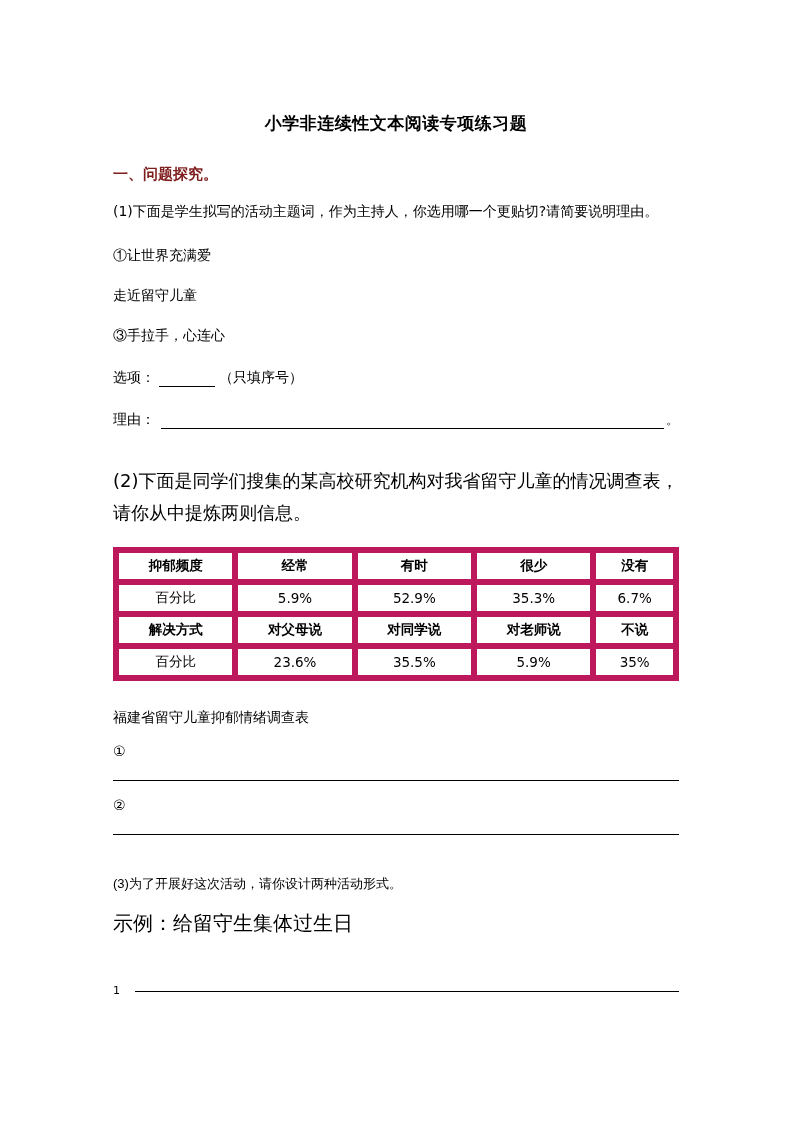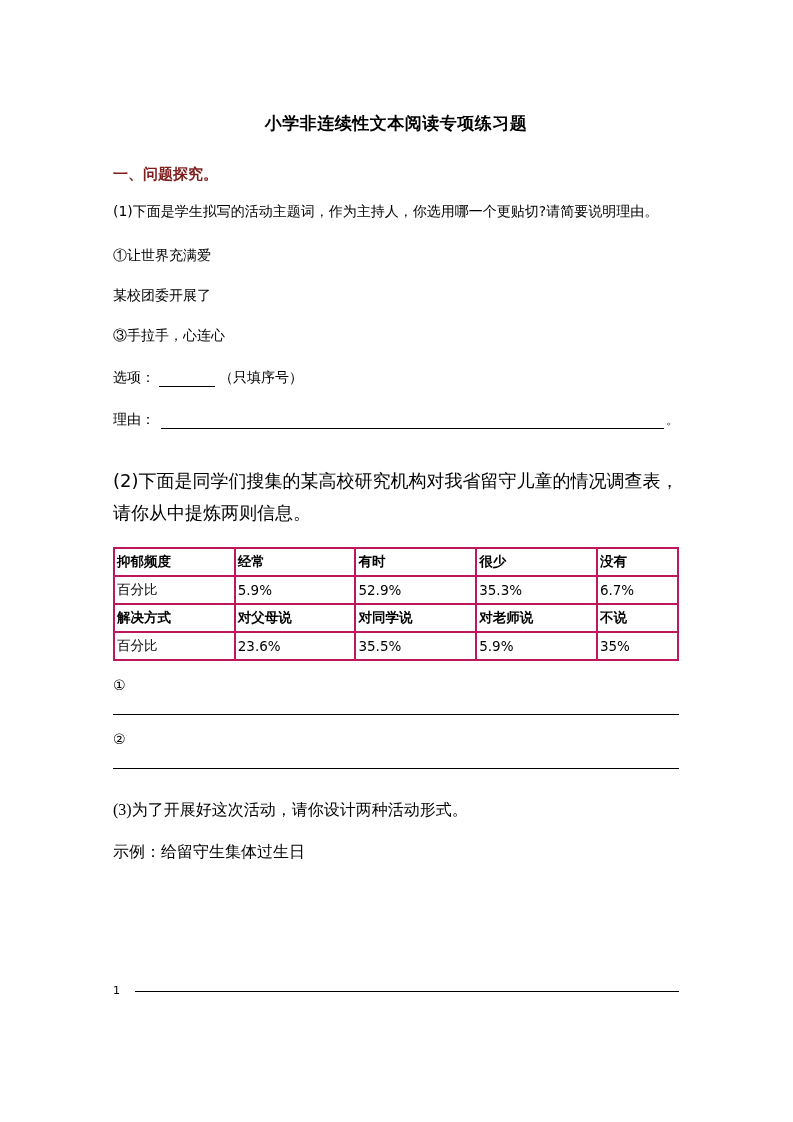--- a/index.html
+++ b/index.html
@@ -95,21 +95,22 @@
     margin-top: 36px;
     font-family: "DejaVu Sans", sans-serif;
   }
   table.survey {
     border-collapse: collapse;
     width: 566px;
     margin-top: 10px;
     font-family: "DejaVu Sans", sans-serif;
   }
   table.survey td {
-    border: 2px solid #be185d;
+    border: 6px solid #be185d;
+    text-align: center;
     font-size: 13.5px;
     padding: 3px 2px;
     height: 20px;
   }
   table.survey td.hdr {
     font-weight: bold;
   }
   .caption {
     font-size: 14px;
     margin-top: 28px;
@@ -120,27 +121,27 @@
     font-size: 14px;
     font-family: "DejaVu Sans", sans-serif;
   }
   .rule {
     border-bottom: 1px solid #000;
     height: 1px;
     margin-top: 20px;
     width: 566px;
   }
   .q3 {
-    font-size: 16px;
+    font-size: 13px;
     line-height: 1.9;
-    margin-top: 26px;
-    font-family: Liberation Serif, serif;
+    margin-top: 37px;
+    font-family: Liberation Sans, sans-serif;
   }
   .example {
-    font-size: 16px;
+    font-size: 20px;
     margin-top: 4px;
     font-family: "DejaVu Sans", sans-serif;
   }
   .footer {
     position: absolute;
     left: 113px;
     top: 972px;
     width: 566px;
     display: flex;
     align-items: center;
@@ -163,21 +164,21 @@
   <div class="content">
 
     <div class="doc-title">小学非连续性文本阅读专项练习题</div>
 
     <div class="section-head">一、问题探究。</div>
 
 
     <p class="q-line">(1)下面是学生拟写的活动主题词，作为主持人，你选用哪一个更贴切?请简要说明理由。</p>
 
     <p class="opt-line">①让世界充满爱</p>
-    <p class="opt-line">某校团委开展了</p>
+    <p class="opt-line">走近留守儿童</p>
     <p class="opt-line">③手拉手，心连心</p>
 
     <div class="fill-row">
       <span>选项：</span>
       <span class="short-blank"></span>
       <span>（只填序号）</span>
     </div>
 
     <div class="fill-row">
       <span>理由：</span>
@@ -213,20 +214,21 @@
         <tr>
           <td>百分比</td>
           <td>23.6%</td>
           <td>35.5%</td>
           <td>5.9%</td>
           <td>35%</td>
         </tr>
       </tbody>
     </table>
 
+    <div class="caption">福建省留守儿童抑郁情绪调查表</div>
 
     <div class="numbered-blank">①</div>
     <div class="rule"></div>
 
     <div class="numbered-blank">②</div>
     <div class="rule"></div>
 
     <p class="q3">(3)为了开展好这次活动，请你设计两种活动形式。</p>
     <p class="example">示例：给留守生集体过生日</p>
 

